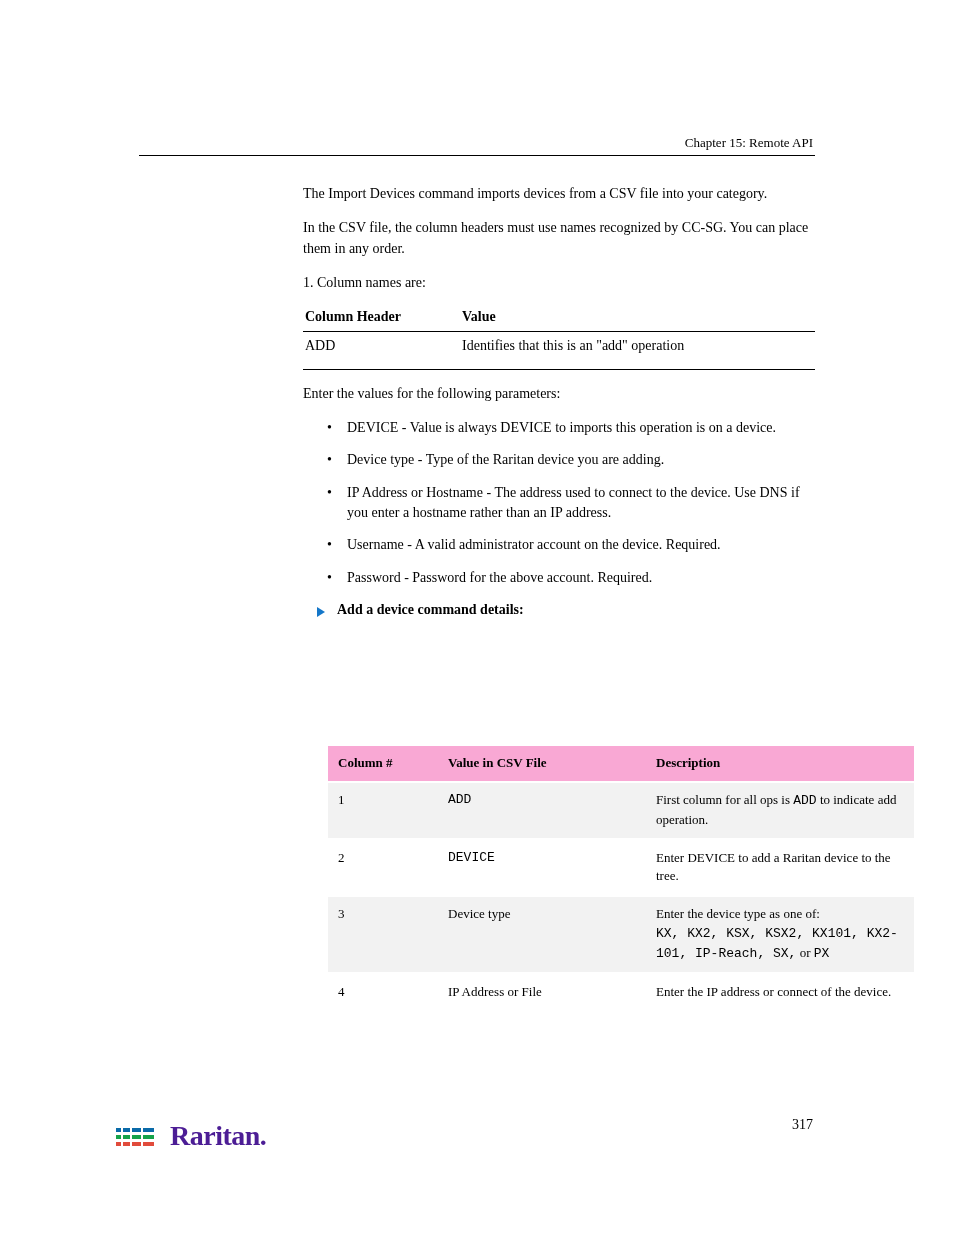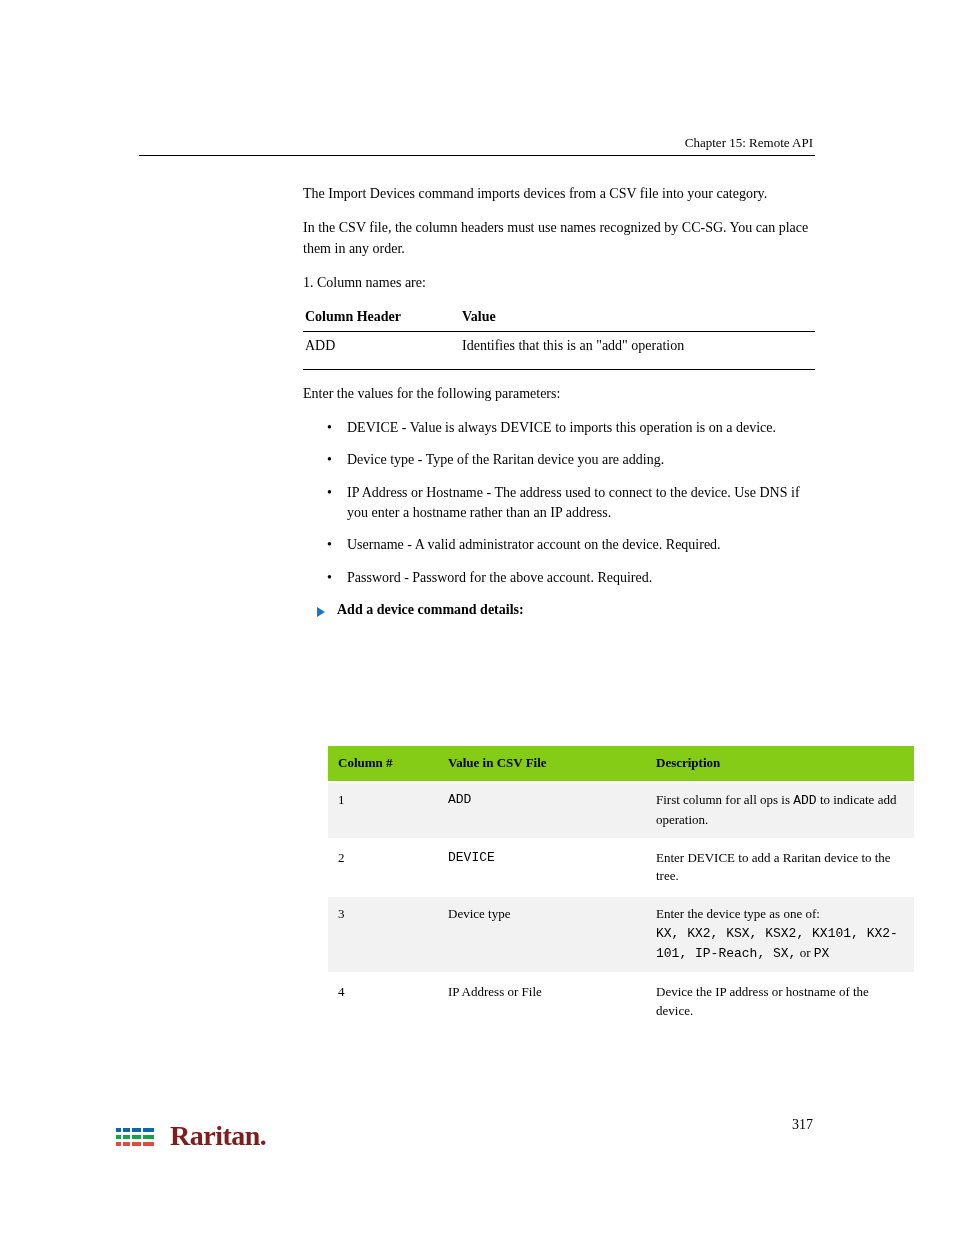--- a/index.html
+++ b/index.html
@@ -14,30 +14,30 @@
   .table-heads td { border-bottom: 1px solid #000; padding: 4px 2px 12px 2px; font-size: 14px; vertical-align: bottom; }
   .table-heads tr.hd td { font-weight: 600; font-size: 14px; padding-top: 8px; padding-bottom: 4px; }
   .list { margin-left: 24px; margin-top: 4px; }
   .list .item { display: flex; gap: 14px; margin-bottom: 12px; }
   .list .bullet { min-width: 6px; font-size: 14px; }
   .tri-row { display: flex; align-items: center; gap: 12px; margin-left: 14px; margin-top: 8px; }
   .tri { width: 0; height: 0; border-top: 5px solid transparent; border-bottom: 5px solid transparent; border-left: 8px solid #1477c9; margin-top: 4px; flex: 0 0 auto; }
   .cmd-wrap { position: absolute; left: 328px; top: 746px; width: 586px; }
   .cmd-table { width: 100%; border-collapse: collapse; font-size: 13px; }
   .cmd-table th, .cmd-table td { text-align: left; vertical-align: top; padding: 8px 10px 8px 10px; }
-  .cmd-table th { background: #84cc16; font-weight: 600; border-bottom: 2px solid #fff; }
+  .cmd-table th { background: #f9a8d4; font-weight: 600; border-bottom: 2px solid #fff; }
   .cmd-table tbody tr.gr td { background: #f2f2f2; border-bottom: 3px solid #fff; }
   .cmd-table tbody tr.wh td { background: #ffffff; border-bottom: 3px solid #fff; }
   .cmd-table td.c0 { width: 110px; }
   .cmd-table td.c1 { width: 208px; }
   .mono { font-family: "Courier New", monospace; }
   .footer { position: absolute; left: 116px; bottom: 78px; display: flex; align-items: center; gap: 8px; }
   .logo-bars { display: inline-block; }
   .logo-bars svg { display: block; }
-  .brand { font-family: Georgia, "Times New Roman", serif; font-size: 28px; font-weight: 700; letter-spacing: -0.5px; color: #7f1d1d; }
+  .brand { font-family: Georgia, "Times New Roman", serif; font-size: 28px; font-weight: 700; letter-spacing: -0.5px; color: #4c1d95; }
   .pg { position: absolute; right: 141px; bottom: 100px; font-size: 14px; }
 </style>
 </head>
 <body>
 <div class="page">
   <div class="header-rule"></div>
   <div class="header-text"><span>Chapter 15: Remote API</span></div>
 
   <div class="content">
     <div class="p">The Import Devices command imports devices from a CSV file into your category.</div>
@@ -112,21 +112,21 @@
           <td class="c0">3</td>
           <td class="c1">Device type</td>
           <td>
             <div>Enter the device type as one of:</div>
             <div><span class="mono">KX, KX2, KSX, KSX2, KX101, KX2-101, IP-Reach, SX,</span> <span>or</span> <span class="mono">PX</span></div>
           </td>
         </tr>
         <tr class="wh">
           <td class="c0">4</td>
           <td class="c1">IP Address or File</td>
-          <td>Device the IP address or hostname of the device.</td>
+          <td>Enter the IP address or connect of the device.</td>
         </tr>
       </tbody>
     </table>
   </div>
 
   <div class="footer">
     <span class="logo-bars">
       <svg width="46" height="26" viewBox="0 0 46 26">
         <g>
           <rect x="0" y="4" width="5" height="4" fill="#0a6aa8"></rect>

